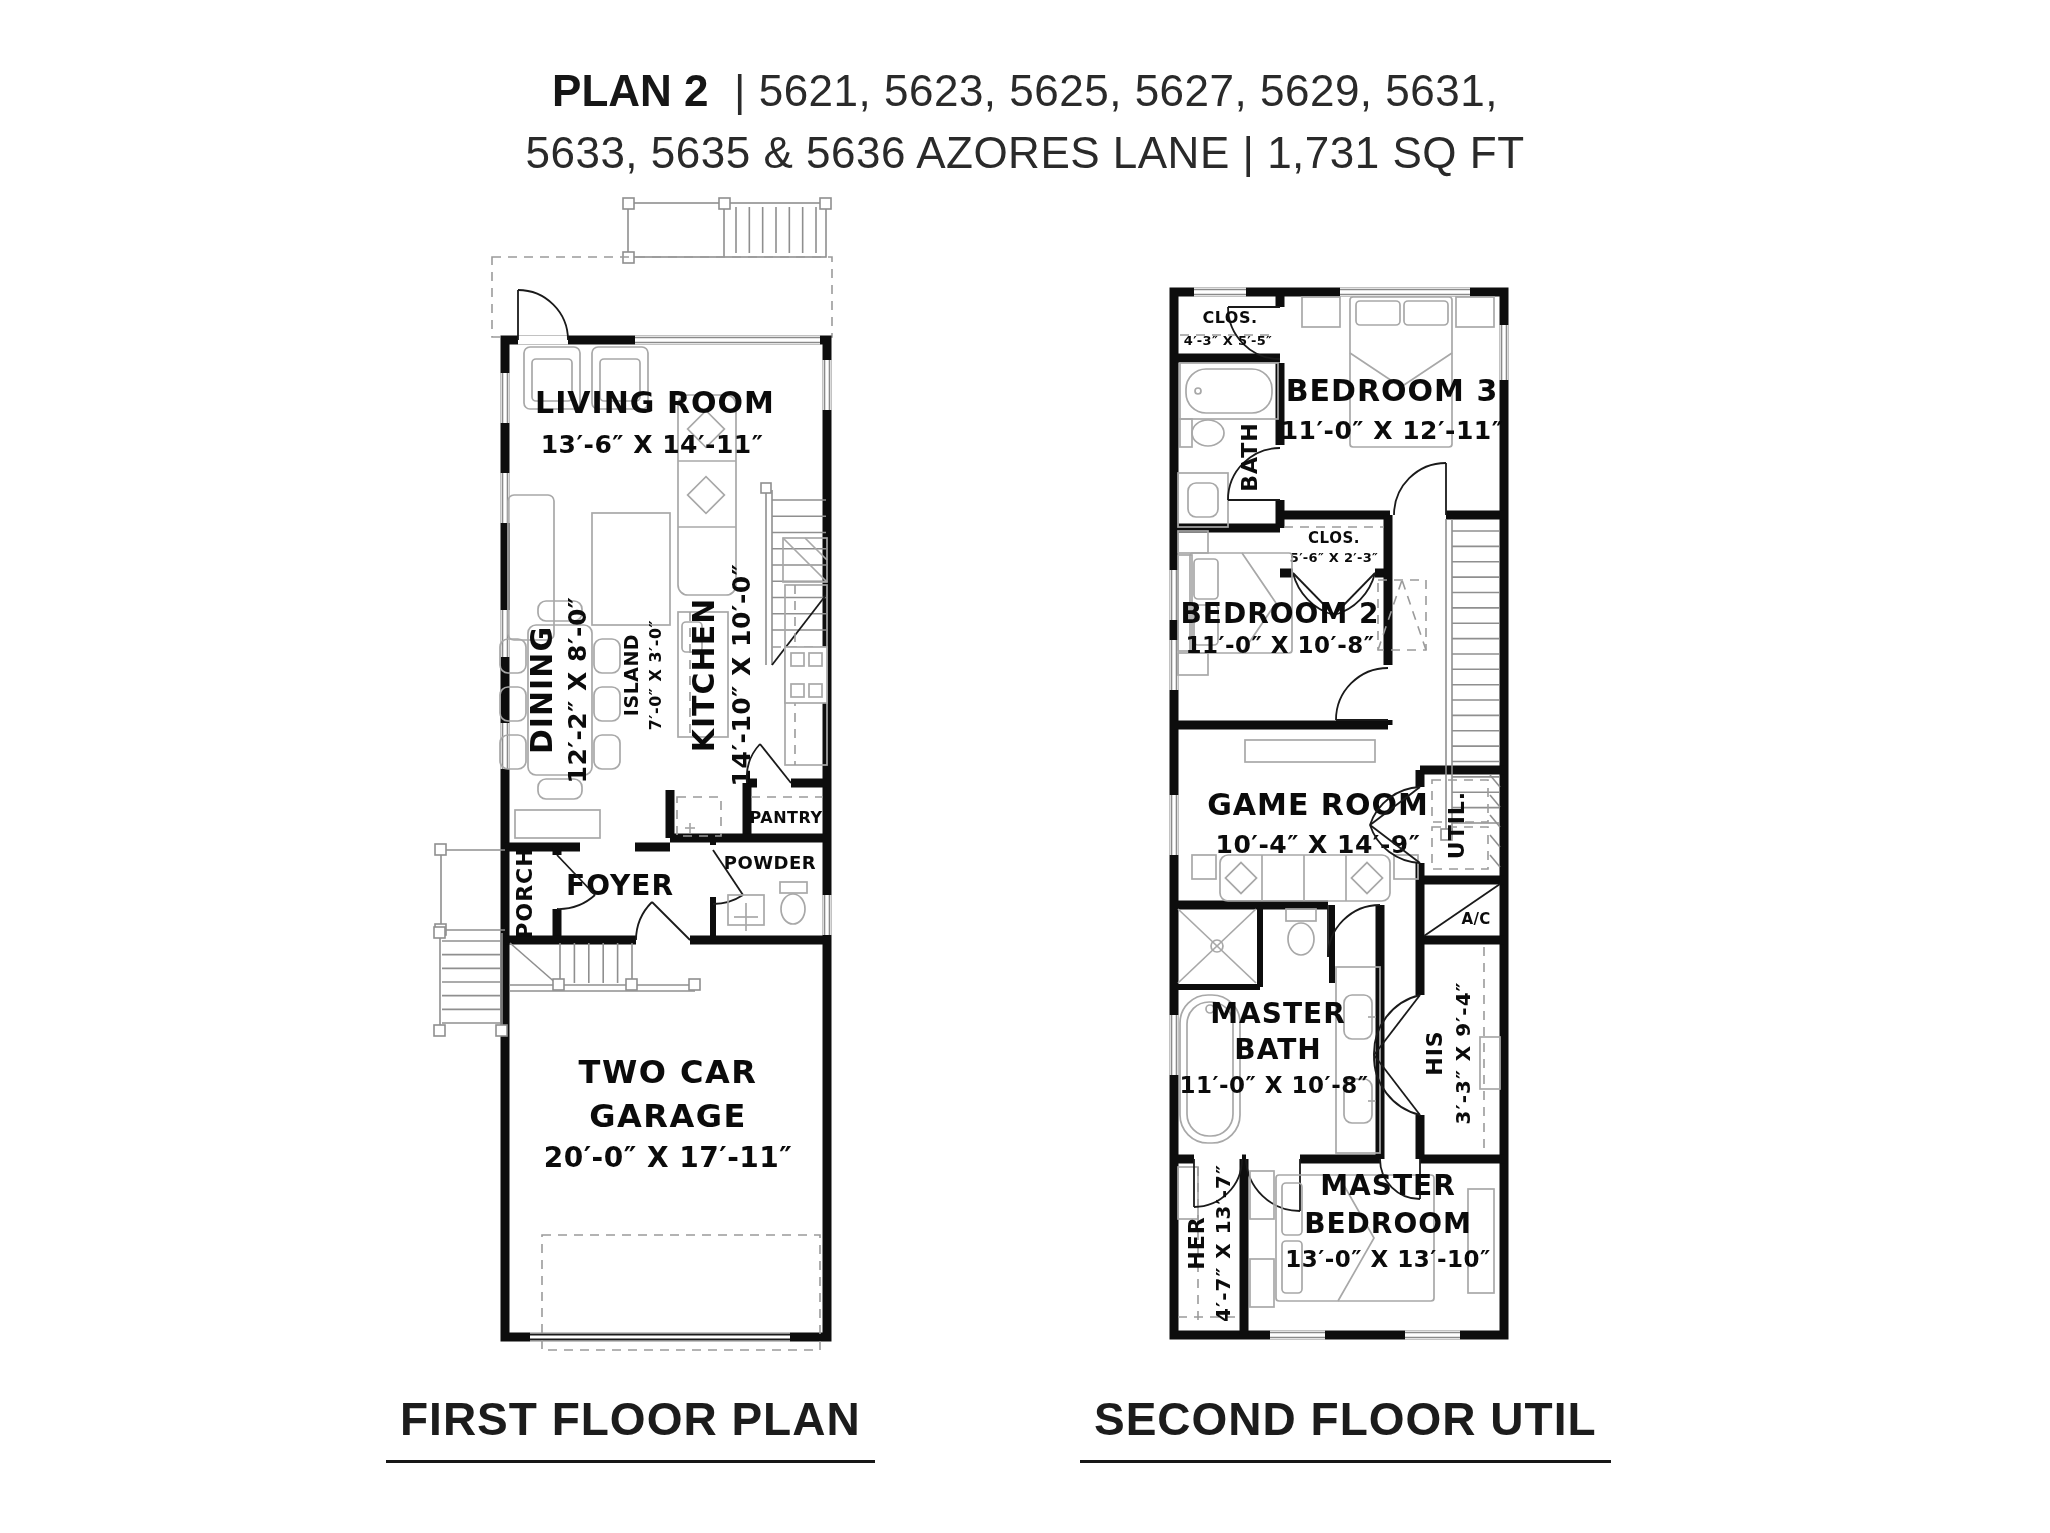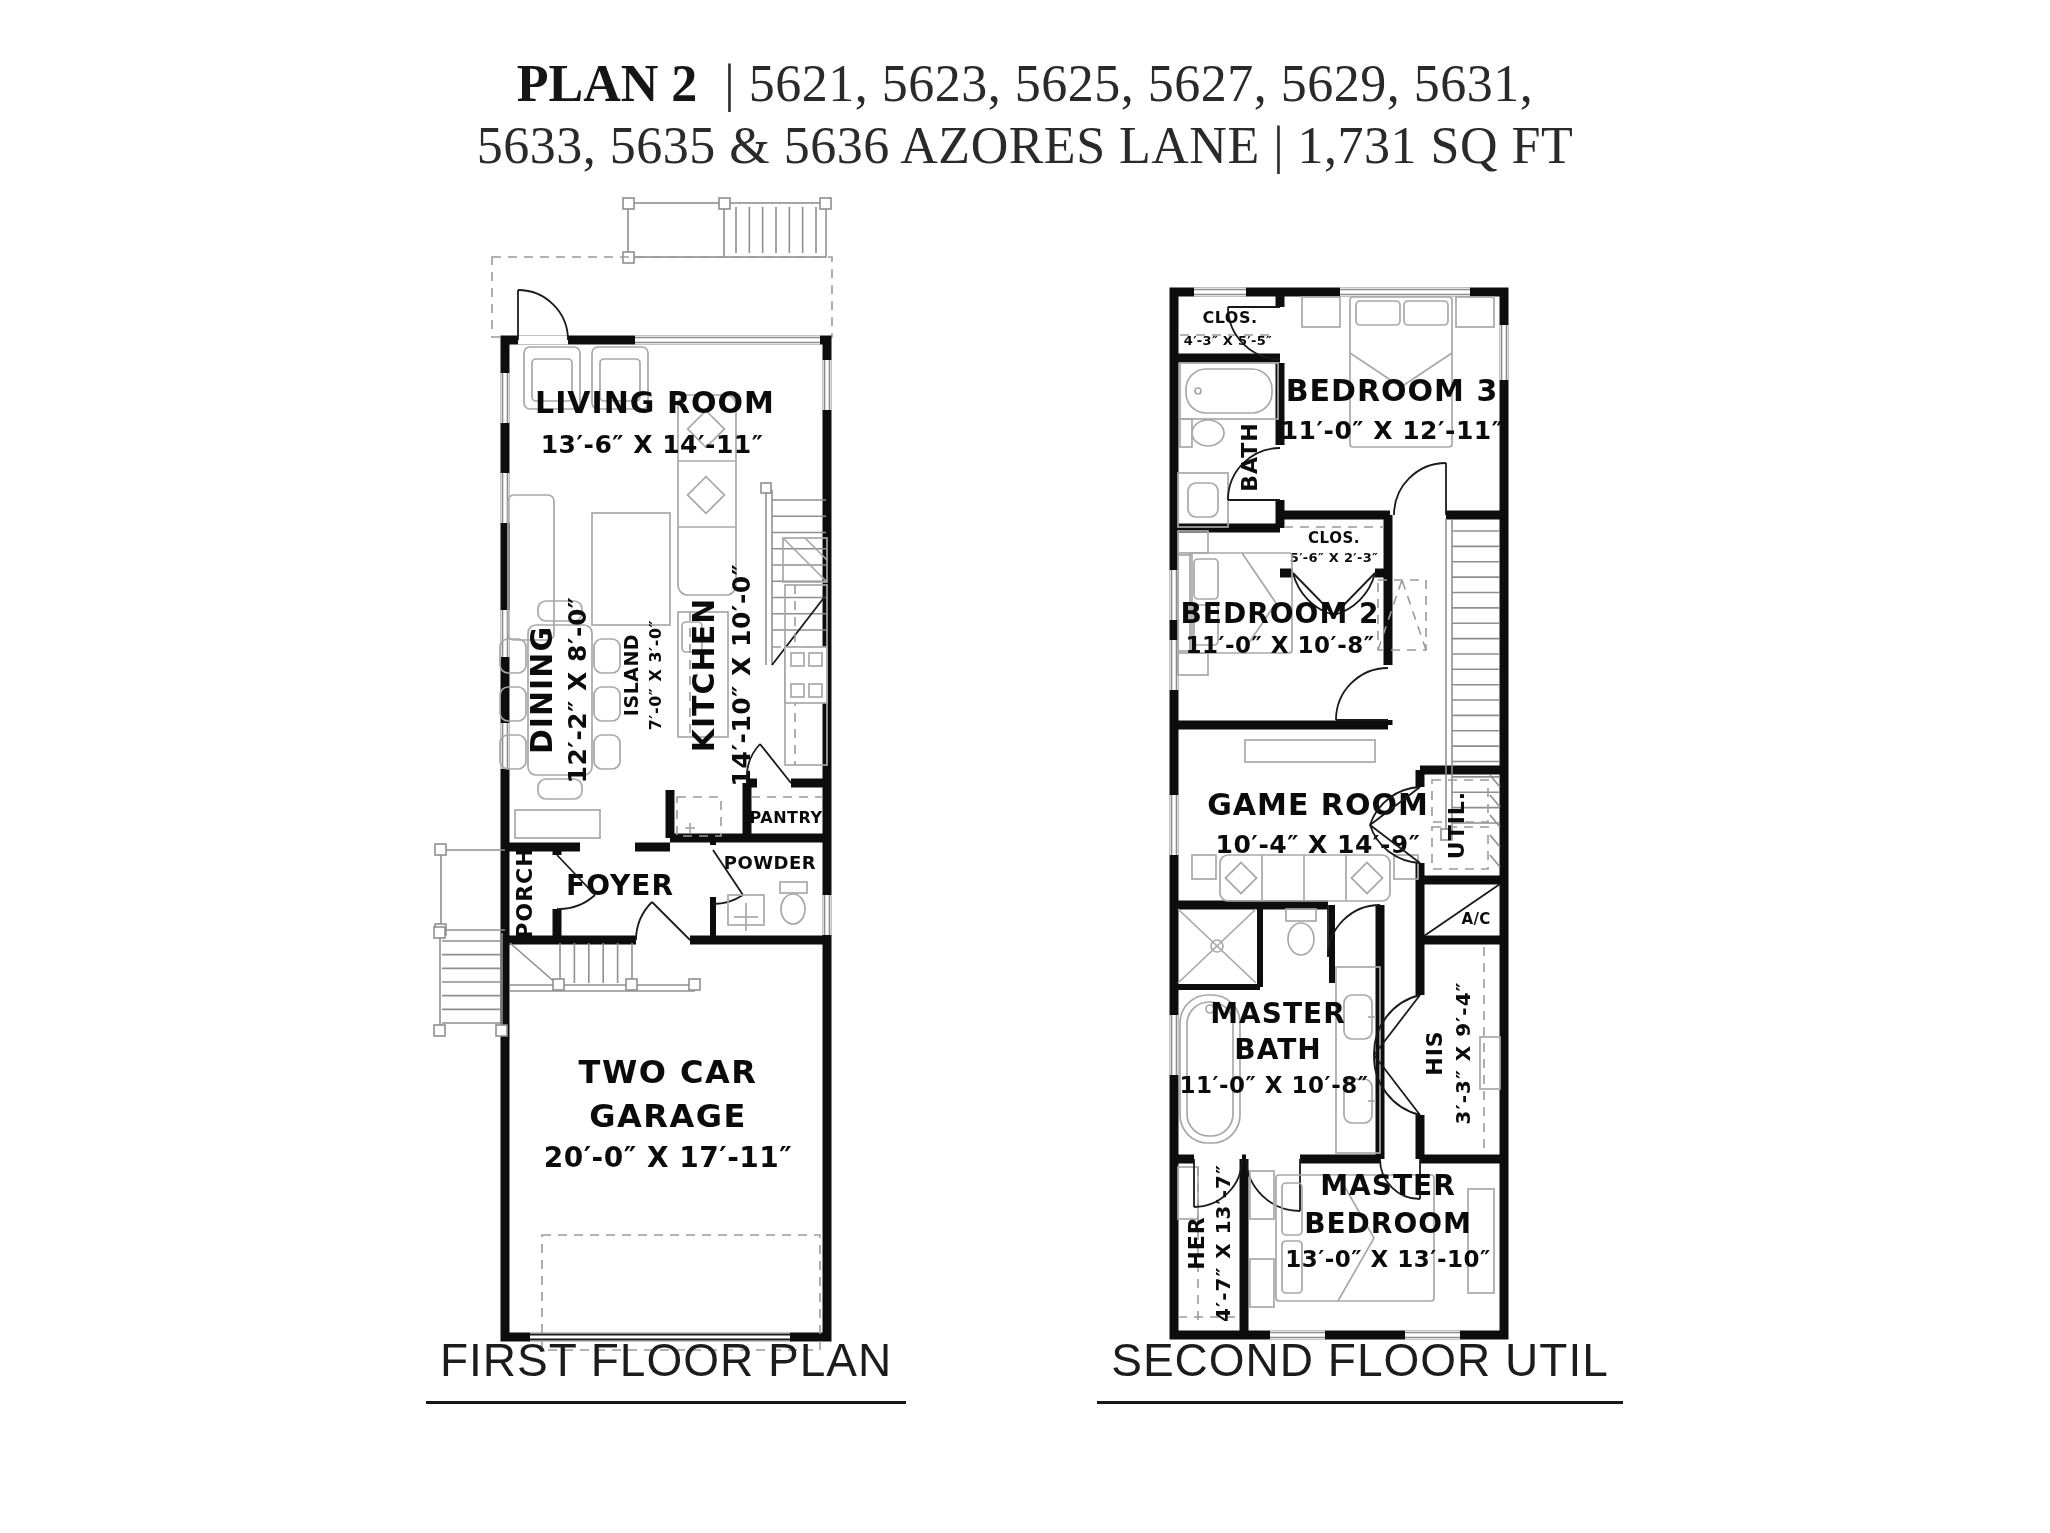--- a/index.html
+++ b/index.html
@@ -1,23 +1,23 @@
 <!DOCTYPE html>
 <html><head>
 <meta charset="utf-8">
 <style>
   html,body{margin:0;padding:0;background:#ffffff;}
   #page{position:relative;width:2050px;height:1533px;background:#ffffff;overflow:hidden;
         font-family:"Liberation Sans",sans-serif;}
   
-  #title{position:absolute;left:0;right:0;top:53px;text-align:center;color:#2a2a2a;
-         font-size:52px;line-height:62px;letter-spacing:.5px;font-weight:400;font-family:Liberation Serif, serif;}
+  #title{position:absolute;left:0;right:0;top:60px;text-align:center;color:#2a2a2a;
+         font-size:44px;line-height:62px;letter-spacing:.5px;font-weight:400;}
   #title .b{font-weight:700;color:#161616;letter-spacing:0;}
   
-  .caption{position:absolute;top:1333px;text-align:center;}
+  .caption{position:absolute;top:1392px;text-align:left;font-weight:bold;}
   .caption span{display:inline-block;font-size:46px;letter-spacing:1px;color:#1c1c1c;
                 padding:0 14px 14px 14px;border-bottom:3px solid #171717;}
   
   svg{position:absolute;overflow:visible;}
   .w  {stroke:#0d0d0d;stroke-width:9;fill:none;stroke-linecap:butt;}
   .w6 {stroke:#0d0d0d;stroke-width:6;fill:none;}
   .thin{stroke:#1a1a1a;stroke-width:1.8;fill:none;}
   .f  {stroke:#a8a8a8;stroke-width:1.7;fill:none;}
   .ff {stroke:#a8a8a8;stroke-width:1.7;fill:#ffffff;}
   .st {stroke:#8f8f8f;stroke-width:1.6;fill:none;}

